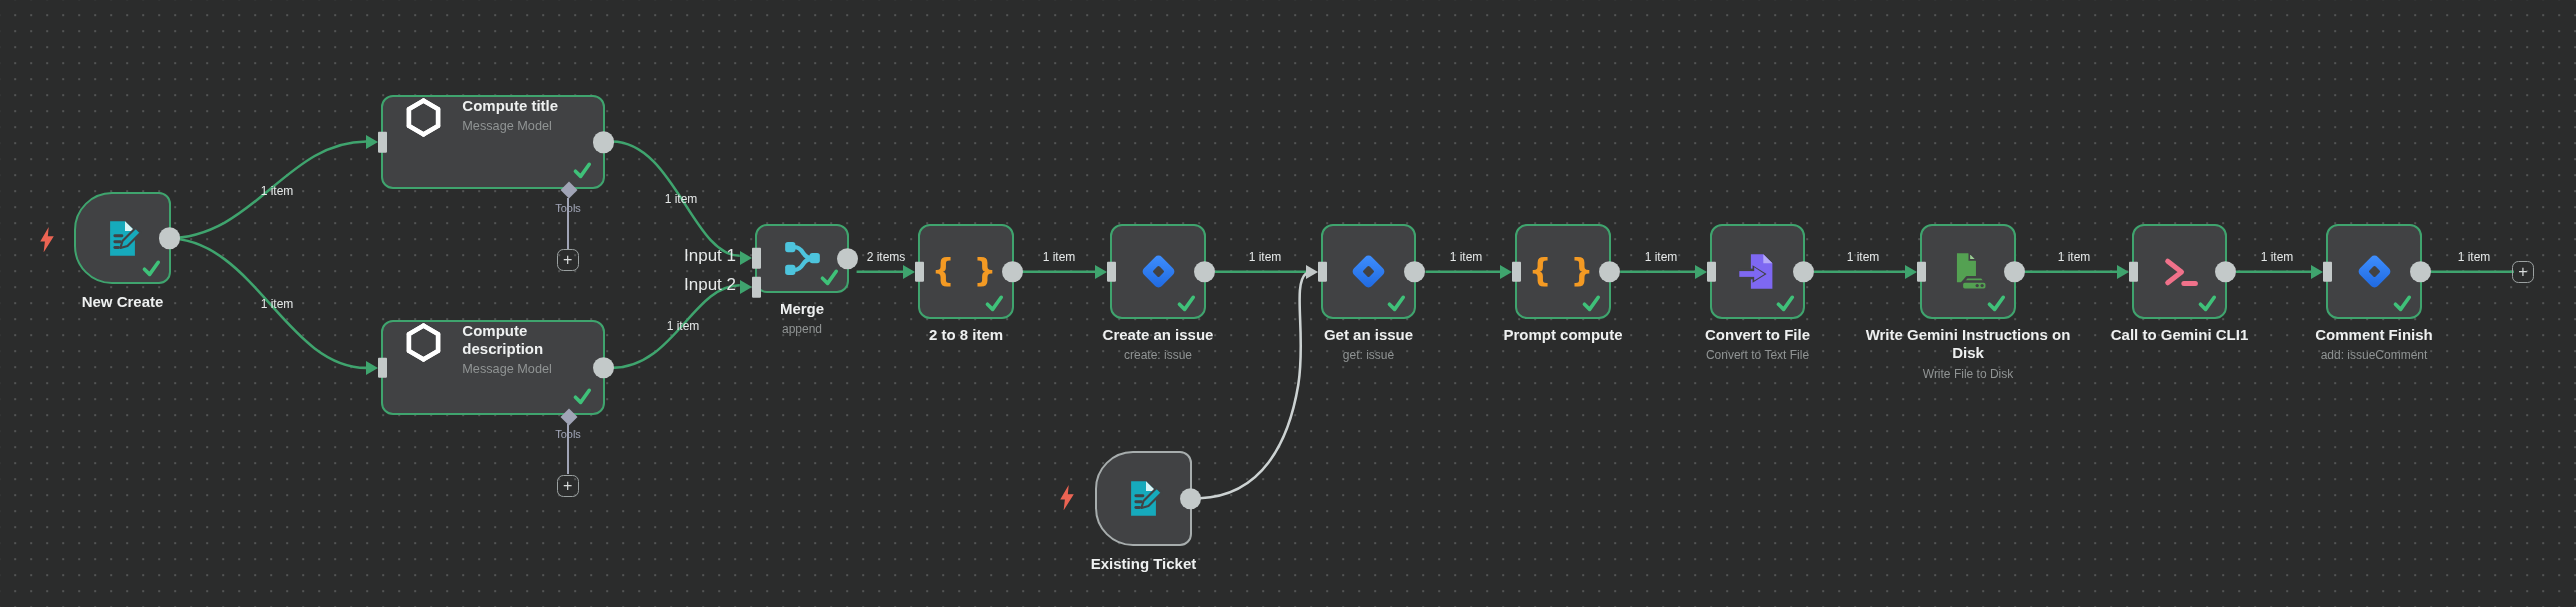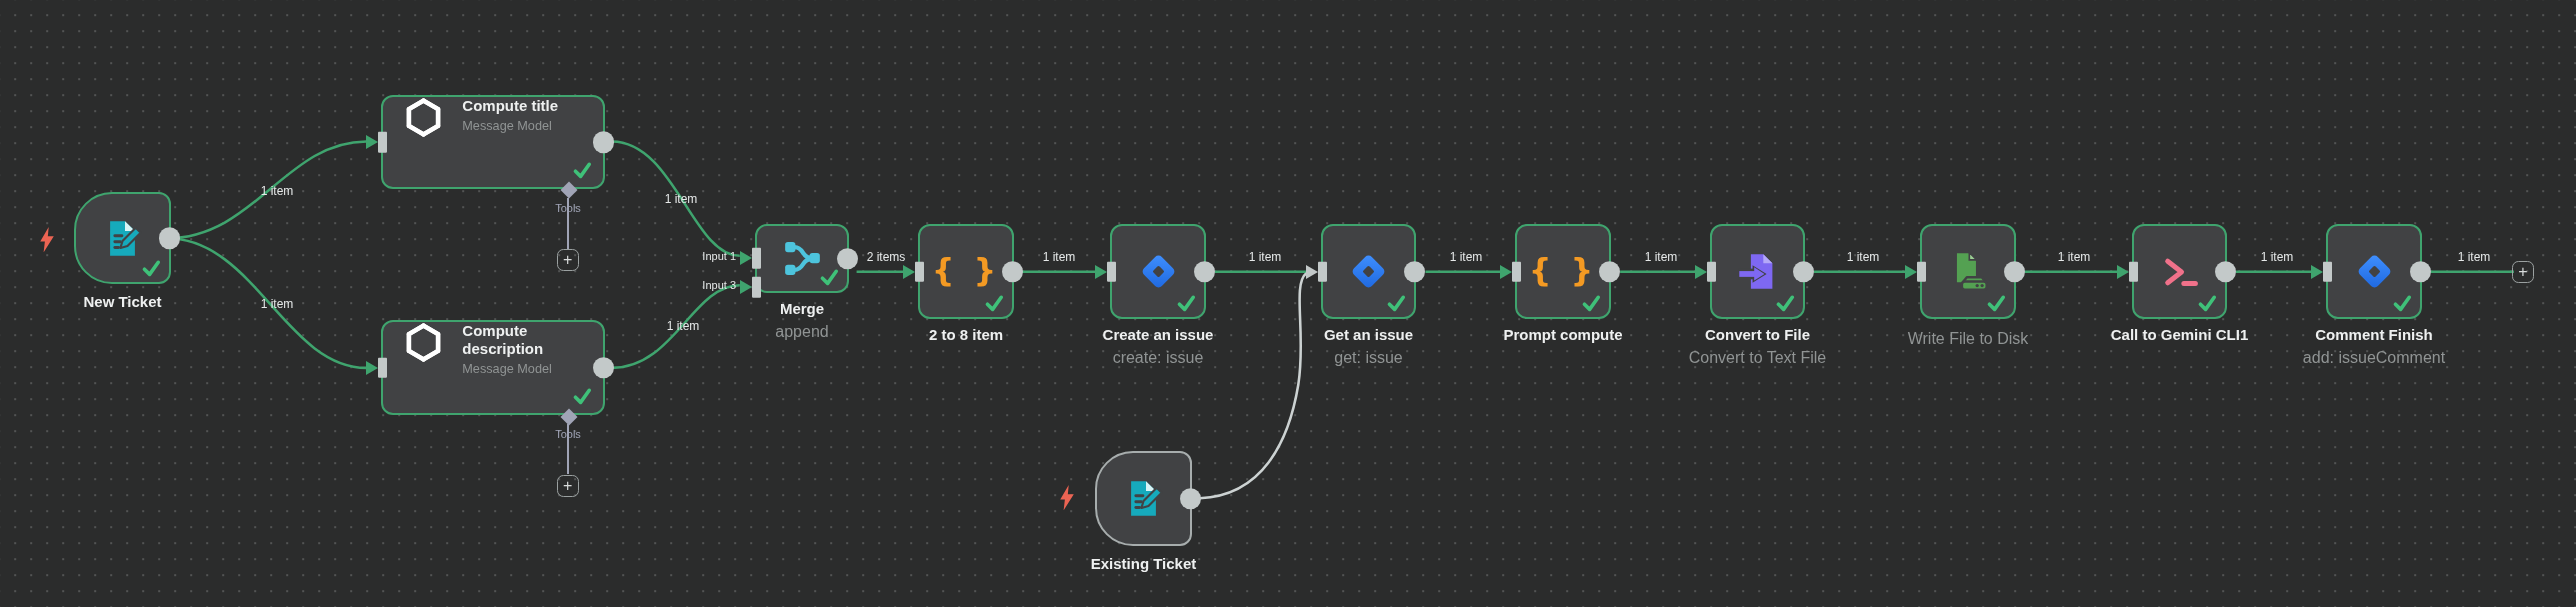--- a/index.html
+++ b/index.html
@@ -24,29 +24,29 @@
     width:8.7px;height:20.7px;border-radius:0.8px;background:var(--connector,#c3c9c9);z-index:3;}
   .in-arrow{position:absolute;left:-16.7px;top:50%;transform:translateY(-50%);width:0;height:0;
     border-top:7.2px solid transparent;border-bottom:7.2px solid transparent;
     border-left:12.7px solid var(--success,#3fa46e);z-index:3;}
   .in-arrow.gray{border-left-color:var(--connector,#c3c9c9);}
   .check{position:absolute;right:7.2px;bottom:3.2px;width:20.7px;height:20.7px;z-index:3;}
   .check path{stroke:var(--check,#3fc179);stroke-width:4.2;fill:none;stroke-linecap:round;stroke-linejoin:round;}
   .nlabel{position:absolute;top:calc(100% + 8.7px);left:50%;transform:translateX(-50%);
     text-align:center;width:max-content;z-index:3;line-height:1.25;}
   .nlabel .t{font-size:15px;font-weight:700;color:var(--title-text,#eef0f0);}
-  .nlabel .s{font-size:16px;font-weight:400;color:var(--subtitle-text,#909494);margin-top:3.2px;}
+  .nlabel .s{font-size:12px;font-weight:400;color:var(--subtitle-text,#909494);margin-top:3.2px;}
   .nlabel .t.wrap{max-width:213px;display:inline-block;}
   .llm-body{position:absolute;inset:0;display:flex;padding-left:20px;box-sizing:border-box;}
   .llm-text{margin-left:18.3px;max-width:135px;line-height:1.2;}
   .llm-text .t{font-size:15px;font-weight:700;color:var(--title-text,#eef0f0);}
   .llm-text .s{font-size:12.7px;font-weight:400;color:var(--subtitle-text,#909494);margin-top:4px;}
   .edge-label{position:absolute;transform:translate(-50%,-50%);z-index:3;font-size:12px;
     color:var(--label-text,#e6e9e9);white-space:nowrap;}
-  .port-label{position:absolute;transform:translate(-100%,-50%);z-index:3;font-size:11px;
+  .port-label{position:absolute;transform:translate(-100%,-50%);z-index:3;font-size:17px;
     color:var(--label-text,#e6e9e9);white-space:nowrap;}
   .tools-diamond{position:absolute;width:12px;height:12px;background:var(--tools,#a0a4b6);
     transform:rotate(45deg);z-index:4;}
   .tools-line{position:absolute;width:1.9px;background:var(--tools,#a0a4b6);z-index:1;}
   .tools-label{position:absolute;transform:translateX(-50%);font-size:11px;color:var(--tools,#a0a4b6);z-index:3;}
   .plus-btn{position:absolute;width:22px;height:22px;border:1.9px solid var(--plus-border,#9ba1a1);
     border-radius:6.4px;box-sizing:border-box;display:flex;align-items:center;justify-content:center;
     color:#d9dcdc;font-size:16px;font-weight:400;z-index:3;background:transparent;line-height:1;}
   .bolt{position:absolute;z-index:2;}
   .braces{font-family:"DejaVu Sans",sans-serif;font-size:32px;font-weight:700;
@@ -94,21 +94,21 @@
         <rect x="15" y="21" width="12" height="3.6" rx="1.8" style="fill:var(--node-bg,#414244)"></rect>
         <rect x="15" y="28" width="10" height="3.6" rx="1.8" style="fill:var(--node-bg,#414244)"></rect>
         <rect x="15" y="35" width="8" height="3.6" rx="1.8" style="fill:var(--node-bg,#414244)"></rect>
         <polygon points="42,13 48,19 32,35 23.5,37.5 26,29" style="fill:var(--form-icon,#16aabc);stroke:var(--node-bg,#414244);stroke-width:2.6" stroke-linejoin="round"></polygon>
       </svg>
     </div>
     <svg class="check" viewBox="0 0 24 24">
         <path d="M4 13 L10 19 L20 5"></path>
       </svg>
     <div class="nlabel" style="top:calc(100% + 11px)">
-      <div class="t">New Ticket</div>
+      <div class="t">New Create</div>
     </div>
   </div>
 
   <div class="node llm" style="left:381px;top:95px;width:224px;height:94px">
     <div class="in-arrow"></div>
     <div class="in-rect"></div>
     <div class="out-dot"></div>
     <div class="llm-body">
       <span>
         <svg width="41" height="41" viewBox="0 0 56 56">
@@ -305,20 +305,21 @@
           <rect x="18" y="38" width="30" height="10" rx="3.5" style="fill:var(--file-write,#54a152);stroke:var(--node-bg,#414244);stroke-width:3"></rect>
           <circle cx="36.5" cy="43" r="2" style="fill:var(--node-bg,#414244)"></circle>
           <circle cx="42.5" cy="43" r="2" style="fill:var(--node-bg,#414244)"></circle>
         </g>
       </svg>
     </div>
     <svg class="check" viewBox="0 0 24 24">
         <path d="M4 13 L10 19 L20 5"></path>
       </svg>
     <div class="nlabel">
+      <div class="t wrap">Write Gemini Instructions on Disk</div>
       <div class="s">Write File to Disk</div>
     </div>
   </div>
 
   <div class="node" style="left:2132px;top:224px;width:95px;height:95px">
     <div class="in-arrow"></div>
     <div class="in-rect"></div>
     <div class="out-dot"></div>
     <div class="node-icon">
       <svg width="40" height="40" viewBox="0 0 52 52" fill="none" stroke-linecap="round" stroke-linejoin="round">
@@ -378,18 +379,18 @@
   <div class="edge-label" style="left:1059px;top:257px">1 item</div>
   <div class="edge-label" style="left:1265px;top:257px">1 item</div>
   <div class="edge-label" style="left:1466px;top:257px">1 item</div>
   <div class="edge-label" style="left:1661px;top:257px">1 item</div>
   <div class="edge-label" style="left:1863px;top:257px">1 item</div>
   <div class="edge-label" style="left:2074px;top:257px">1 item</div>
   <div class="edge-label" style="left:2277px;top:257px">1 item</div>
   <div class="edge-label" style="left:2474px;top:257px">1 item</div>
 
   <div class="port-label" style="left:736px;top:256px">Input 1</div>
-  <div class="port-label" style="left:736px;top:285px">Input 3</div>
+  <div class="port-label" style="left:736px;top:285px">Input 2</div>
 
   <div class="plus-btn" style="left:2512px;top:261px">+</div>
 
 </div>
 
 
 </body></html>

